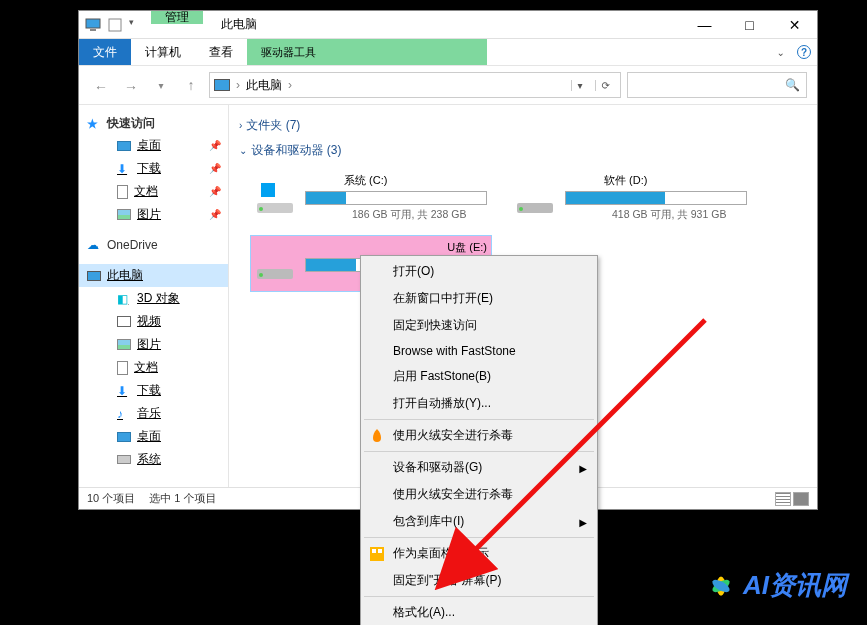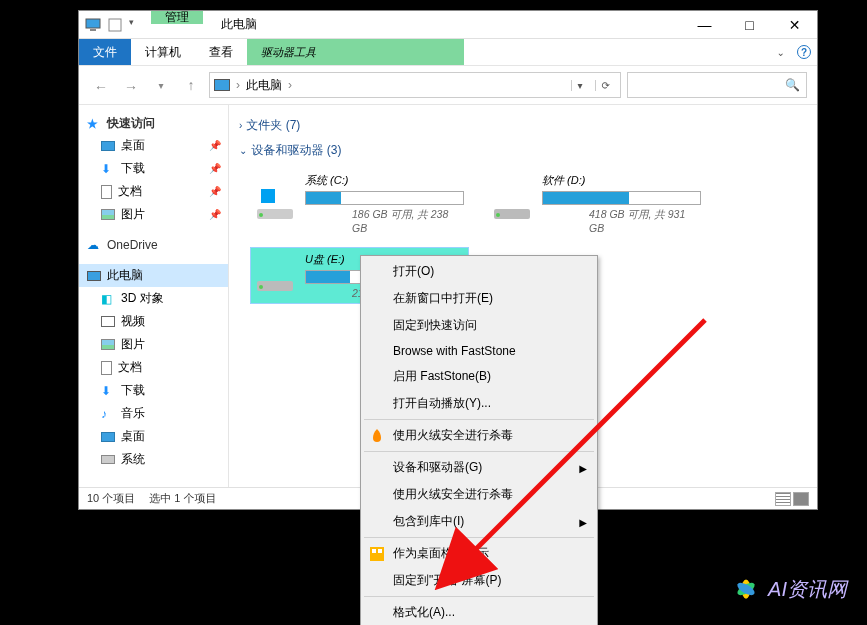--- a/index.html
+++ b/index.html
@@ -35,48 +35,48 @@
 .addrbar .drop, .addrbar .refresh { padding: 0 6px; border-left: 1px solid #ccc; color: #555; font-size: 10px; cursor: pointer; }
 .searchbox { width: 180px; height: 26px; border: 1px solid #ccc; display: flex; align-items: center; padding: 0 6px; font-size: 12px; color: #999; }
 .searchbox .mag { margin-left: auto; color: #555; }
 
 
 .body { flex: 1; display: flex; overflow: hidden; }
 .sidebar { width: 150px; border-right: 1px solid #e5e5e5; padding-top: 8px; font-size: 12px; overflow: hidden; }
 .side-group { margin-bottom: 10px; }
 .side-head { display: flex; align-items: center; gap: 6px; padding: 2px 8px; color: #333; }
 .side-head.bold { font-weight: 600; }
-.side-item { display: flex; align-items: center; gap: 6px; padding: 3px 6px 3px 22px; position: relative; cursor: pointer; }
+.side-item { display: flex; align-items: center; gap: 6px; padding: 3px 6px 3px 38px; position: relative; cursor: pointer; text-decoration: underline; }
 .side-item.active { background: #cde8ff; }
 .pin { position: absolute; right: 6px; font-size: 10px; color: #666; }
 .mini-ico { width: 14px; height: 14px; display: inline-block; flex-shrink: 0; }
 .ic-star { color: #1e90ff; }
 .ic-desktop { background: #3a9fe0; border: 1px solid #2a7bb0; width: 14px; height: 10px; }
 .ic-down { color: #1e90ff; }
 .ic-doc { border: 1px solid #888; background: #fff; width: 11px; height: 14px; }
 .ic-pic { border: 1px solid #888; background: linear-gradient(to top,#7fd89e 40%,#87ceeb 40%); width: 14px; height: 11px; }
 .ic-cloud { color: #0078d4; }
 .ic-pc { background: #3a9fe0; border: 1px solid #555; width: 14px; height: 10px; }
 .ic-3d { color: #00bcd4; }
 .ic-vid { border: 1px solid #666; background: #fff; width: 14px; height: 11px; }
 .ic-music { color: #1e90ff; }
 
 .content { flex: 1; padding: 8px 8px; overflow: auto; position: relative; }
 .section-head { color: #1e4f8c; font-size: 12px; padding: 4px 2px; cursor: pointer; display: flex; align-items: center; gap: 4px; }
 .section-head .caret { font-size: 10px; }
 .drive-grid { display: flex; flex-wrap: wrap; gap: 10px 20px; padding: 6px 4px 12px 14px; }
-.drive { display: flex; align-items: center; gap: 10px; width: 217px; padding: 4px; font-size: 11px; position: relative; font-style: italic; }
-.drive.selected { background: #5eead4; outline: 1px solid #99d1ff; }
+.drive { display: flex; align-items: center; gap: 10px; width: 240px; padding: 4px; font-size: 11px; position: relative; }
+.drive.selected { background: #f9a8d4; outline: 1px solid #99d1ff; text-align: right; }
 .drive-ico { width: 40px; height: 30px; position: relative; flex-shrink: 0; }
 .drive-ico::before { content: ""; position: absolute; bottom: 0; left: 2px; right: 2px; height: 10px; background: #bbb; border-radius: 2px; }
 .drive-ico::after { content: ""; position: absolute; bottom: 2px; left: 4px; width: 4px; height: 4px; background: #5c5; border-radius: 50%; }
 .drive-ico.os::before { background: #ccc; }
 .drive-ico .winlogo { position: absolute; top: 0; left: 6px; width: 14px; height: 14px; background: #00a1f1; }
 .drive-info { flex: 1; }
-.drive-name { color: #000; margin-bottom: 3px; }
+.drive-name { color: #000; margin-bottom: 3px; margin-left: 39px; }
 .bar { height: 14px; border: 1px solid #aaa; background: #fff; margin-bottom: 3px; position: relative; }
 .bar .fill { position: absolute; left: 0; top: 0; bottom: 0; background: #26a0da; }
 .drive-free { color: #666; font-size: 10.5px; margin-left: 47px; }
 
 
 .ctxmenu { position: absolute; left: 360px; top: 255px; width: 238px; background: #f0f0f0; border: 1px solid #a0a0a0; box-shadow: 2px 2px 4px rgba(0,0,0,0.25); font-size: 12px; padding: 2px; z-index: 10; }
 .ctxmenu .mi { padding: 5px 22px 5px 30px; position: relative; cursor: default; }
 .ctxmenu hr { border: none; border-top: 1px solid #d0d0d0; margin: 2px 1px; }
 .ctxmenu .arrow { position: absolute; right: 8px; top: 50%; transform: translateY(-50%); font-size: 10px; }
 .ctxmenu .mi-ico { position: absolute; left: 6px; top: 50%; transform: translateY(-50%); width: 16px; height: 16px; }
@@ -86,21 +86,21 @@
 .statusbar .flex1 { flex: 1; }
 .view-toggle { display: flex; gap: 2px; }
 .view-toggle span { width: 16px; height: 14px; border: 1px solid #aaa; display: inline-block; }
 
 
 .arrow-svg { position: absolute; left: 0; top: 0; pointer-events: none; z-index: 20; }
 
 
 .watermark { position: absolute; right: 20px; bottom: 22px; display: flex; align-items: center; gap: 8px; z-index: 5; }
 .watermark .logo { width: 28px; height: 28px; }
-.watermark .txt { color: #c4b5fd; font-size: 20px; font-weight: normal; font-style: italic; }
+.watermark .txt { color: #3b82f6; font-size: 26px; font-weight: bold; font-style: italic; }
 </style>
 </head>
 <body>
 
 <div class="window">
 
   <div class="titlebar">
     <div class="titlebar-icons">
       <span class="ico"><svg viewBox="0 0 16 16">
             <rect x="1" y="2" width="14" height="9" fill="#3a9fe0" stroke="#555"></rect>

